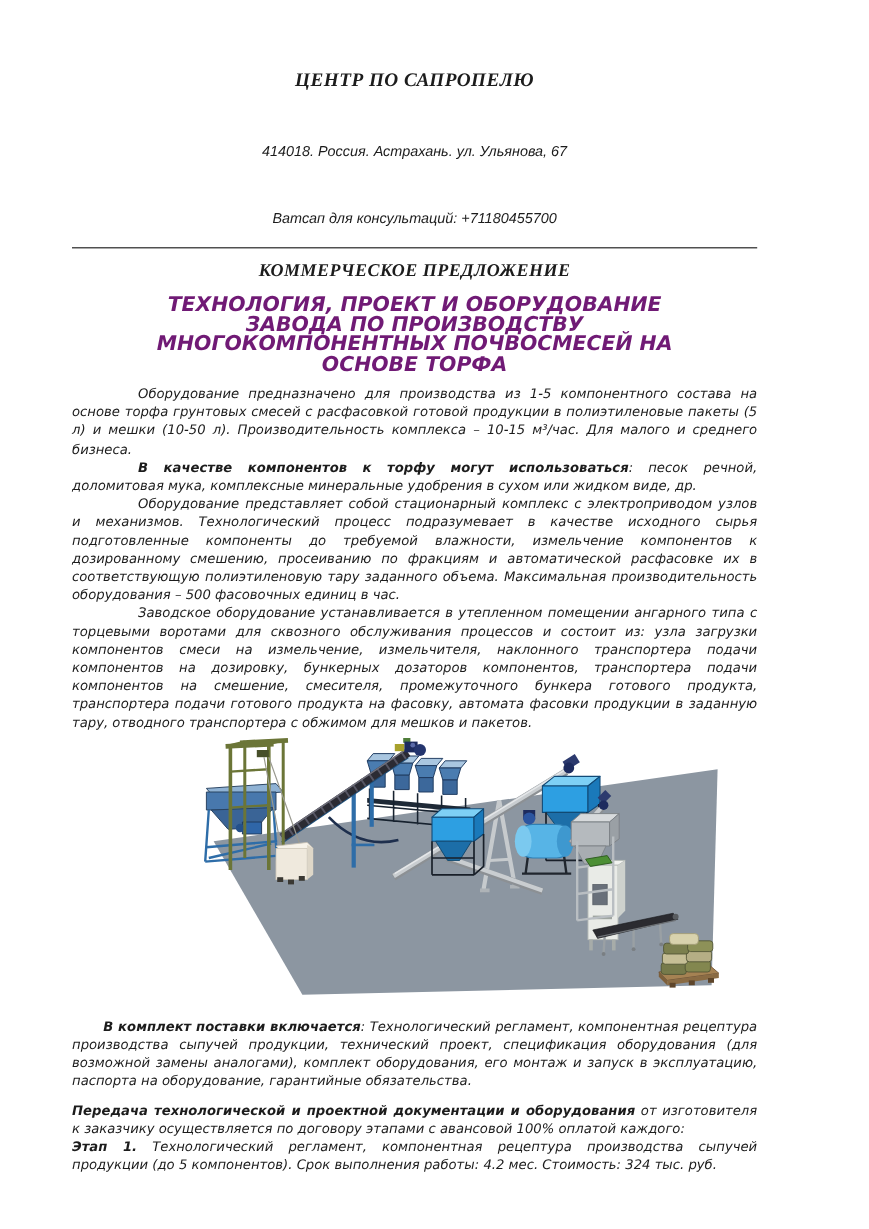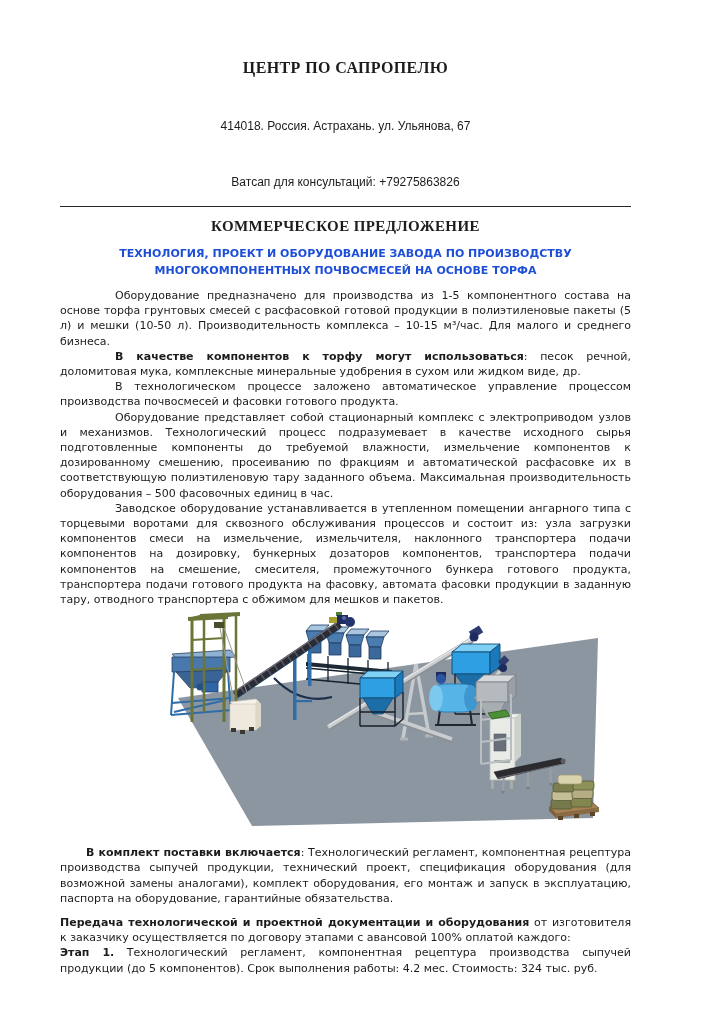--- a/index.html
+++ b/index.html
@@ -1,69 +1,68 @@
 <!DOCTYPE html>
 <html><head>
 <meta charset="utf-8">
 <style>
   html,body { margin:0; padding:0; background:#ffffff; }
   .page {
     position:relative; width:724px; height:1024px; background:#fff;
     font-family:"DejaVu Sans", sans-serif; color:#1c1c1c; overflow:hidden;
-    box-sizing:border-box; padding:58px 93px 0 60px;
+    box-sizing:border-box; padding:58px 93px 0 60px;font-style:italic;
   }
   .letterhead { text-align:center; }
   .company {
     font-family:"Liberation Serif", serif; font-weight:bold;
     font-size:16px; line-height:20px; letter-spacing:.4px; margin-bottom:5px;
   }
   .lh-line {
     font-family:"Liberation Sans", sans-serif;
     font-size:12px; line-height:16px; white-space:pre-wrap;margin-top:40px;
   }
   .divider { border-bottom:1.6px solid #262626; margin-top:16px; height:0; }
   .doc-title {
     font-family:"Liberation Serif", serif; font-weight:bold;
     font-size:15px; letter-spacing:.4px; text-align:center; margin-top:11px;
   }
   .doc-subtitle {
-    font-weight:bold; font-size:11px; line-height:16.5px; text-align:center;
-    color:#1d4ed8; margin:11px auto 0 auto; max-width:480px;
+    font-weight:bold; font-size:17px; line-height:16.5px; text-align:center;
+    color:#701a75; margin:11px auto 0 auto; max-width:480px;
   }
   p.body {
     font-size:11px; line-height:15.2px; text-align:justify; margin:0;
   }
   p.first { margin-top:9px; }
   p.ind { text-indent:55px; }
   p.ind-sm { text-indent:26px; }
   p.gap-top { margin-top:9px; }
   figure.illustration { margin:3px 0 5px 40px; padding:0; }
   svg { display:block; }
 </style>
 </head>
 <body>
 
 <div class="page">
 
   <header class="letterhead">
     <div class="company">ЦЕНТР ПО САПРОПЕЛЮ</div>
     <div class="lh-line">414018. Россия. Астрахань. ул. Ульянова, 67</div>
-    <div class="lh-line">Ватсап для консультаций: +79275863826</div>
+    <div class="lh-line">Ватсап для консультаций: +71180455700</div>
   </header>
 
   <div class="divider"></div>
 
   <div class="doc-title">КОММЕРЧЕСКОЕ ПРЕДЛОЖЕНИЕ</div>
   <div class="doc-subtitle">ТЕХНОЛОГИЯ, ПРОЕКТ И ОБОРУДОВАНИЕ ЗАВОДА ПО ПРОИЗВОДСТВУ МНОГОКОМПОНЕНТНЫХ ПОЧВОСМЕСЕЙ НА ОСНОВЕ ТОРФА</div>
 
   <p class="body ind first"><b></b><span>Оборудование предназначено для производства из 1-5 компонентного состава на основе торфа грунтовых смесей с расфасовкой готовой продукции в полиэтиленовые пакеты (5 л) и мешки (10-50 л). Производительность комплекса – 10-15 м³/час. Для малого и среднего бизнеса.</span></p>
 
   <p class="body ind"><b>В качестве компонентов к торфу могут использоваться</b><span>: песок речной, доломитовая мука, комплексные минеральные удобрения в сухом или жидком виде, др.</span></p>
 
-  <p class="body ind"><b></b><span>В технологическом процессе заложено автоматическое управление процессом производства почвосмесей и фасовки готового продукта.</span></p>
 
   <p class="body ind"><b></b><span>Оборудование представляет собой стационарный комплекс с электроприводом узлов и механизмов. Технологический процесс подразумевает в качестве исходного сырья подготовленные компоненты до требуемой влажности, измельчение компонентов к дозированному смешению, просеиванию по фракциям и автоматической расфасовке их в соответствующую полиэтиленовую тару заданного объема. Максимальная производительность оборудования – 500 фасовочных единиц в час.</span></p>
 
   <p class="body ind"><b></b><span>Заводское оборудование устанавливается в утепленном помещении ангарного типа с торцевыми воротами для сквозного обслуживания процессов и состоит из: узла загрузки компонентов смеси на измельчение, измельчителя, наклонного транспортера подачи компонентов на дозировку, бункерных дозаторов компонентов, транспортера подачи компонентов на смешение, смесителя, промежуточного бункера готового продукта, транспортера подачи готового продукта на фасовку, автомата фасовки продукции в заданную тару, отводного транспортера с обжимом для мешков и пакетов.</span></p>
 
   <figure class="illustration">
     <svg width="520" height="230" viewBox="0 0 520 230" xmlns="http://www.w3.org/2000/svg">
 
       <g>
         <polygon points="78,88 498,28 493,208 152,216" fill="#8C96A1"></polygon>

